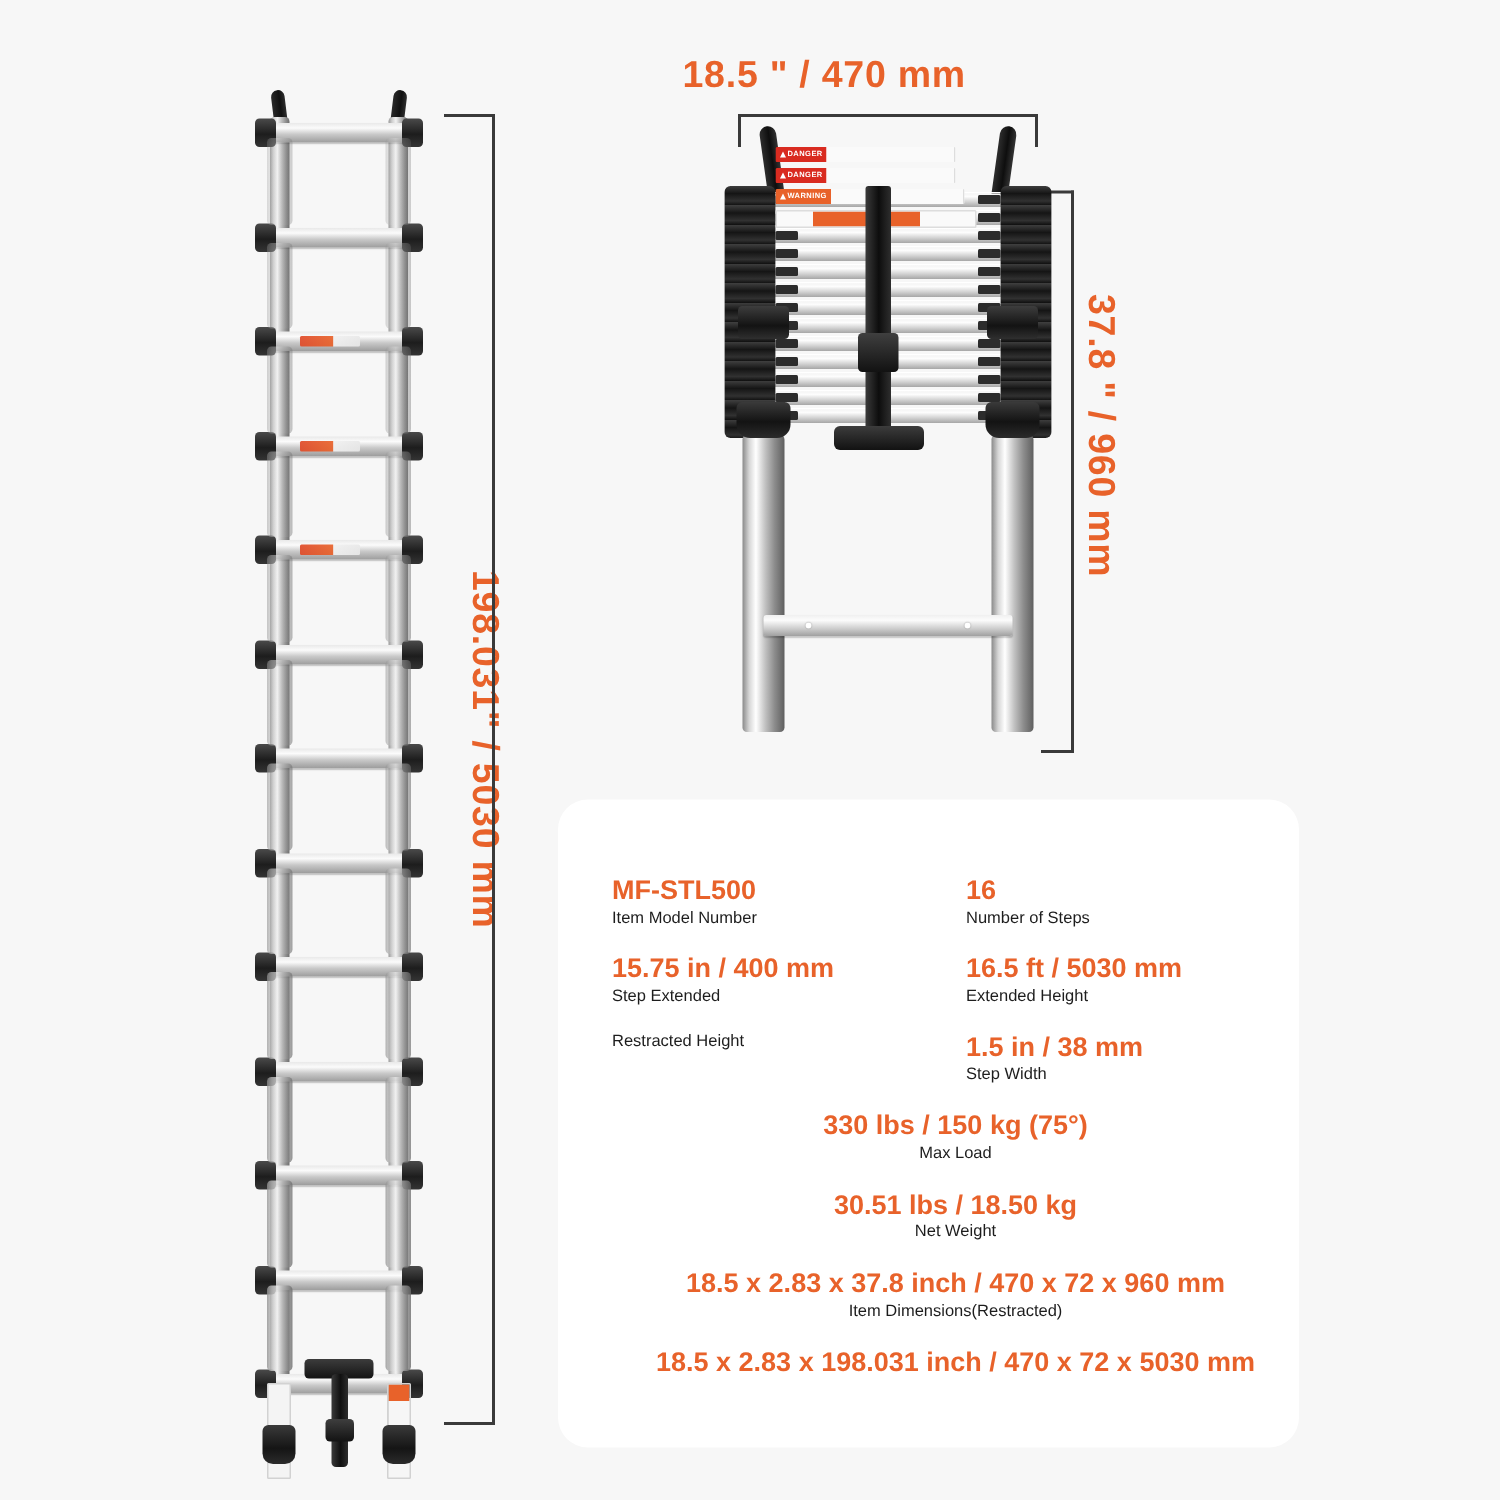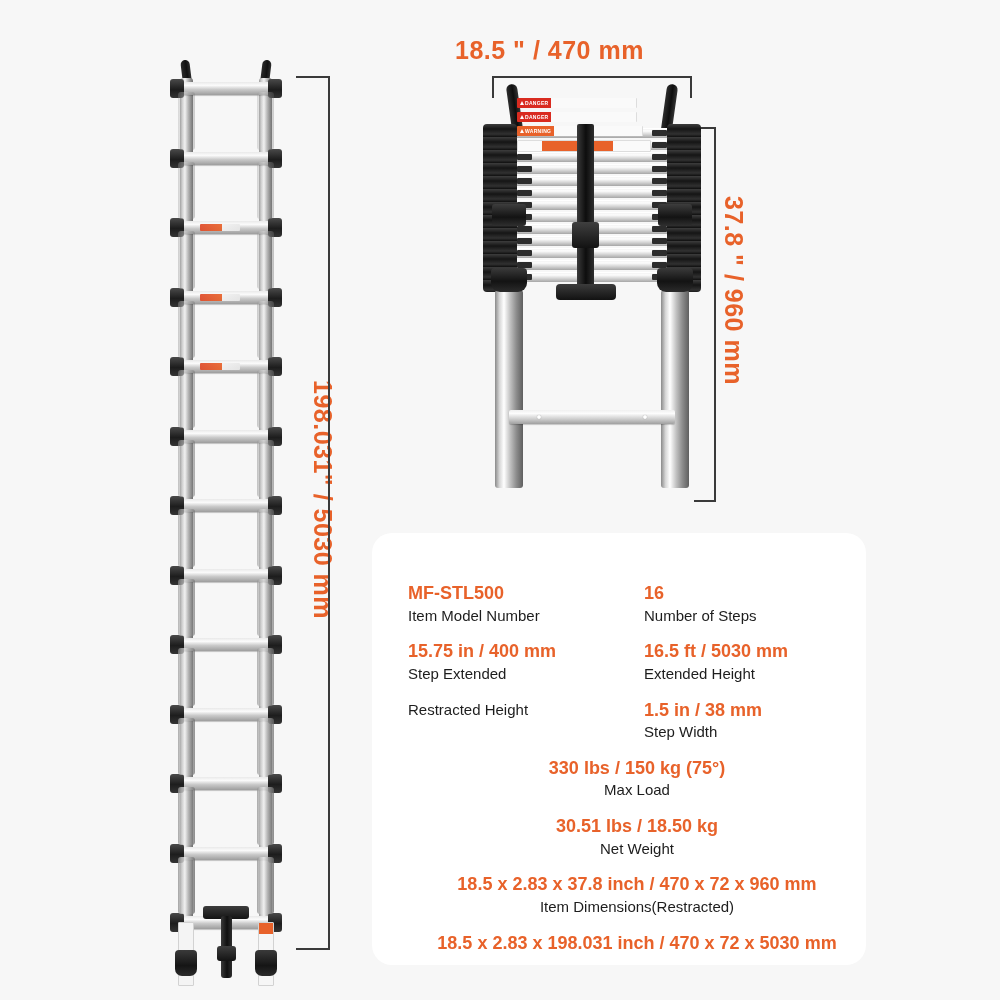--- a/index.html
+++ b/index.html
@@ -423,21 +423,21 @@
   .spec-item { margin-bottom: 14px; margin-top: 13px; }
   .spec-value {
     color: #e8622a;
     font-weight: bold;
     font-size: 18px;
     line-height: 1.25;
     white-space: nowrap;
   }
   .spec-label {
     color: #1d1d1d;
-    font-size: 15px;
+    font-size: 11px;
     line-height: 1.45;
   }
   .spec-wide { margin-bottom: 14px; text-align: center; }
   .spec-wide .spec-value { font-size: 18px; }
 </style>
 </head>
 <body>
 
 <div id="stage">
 

